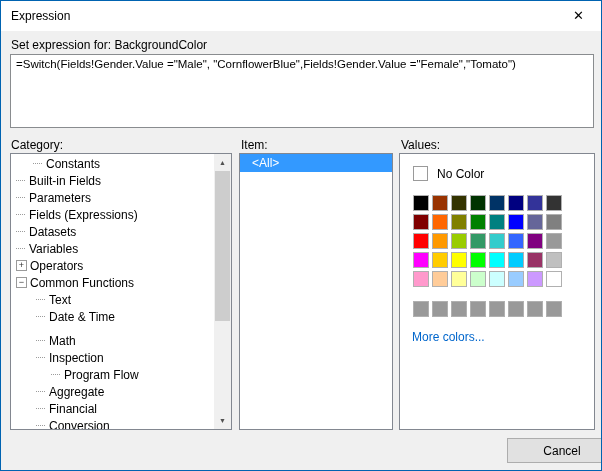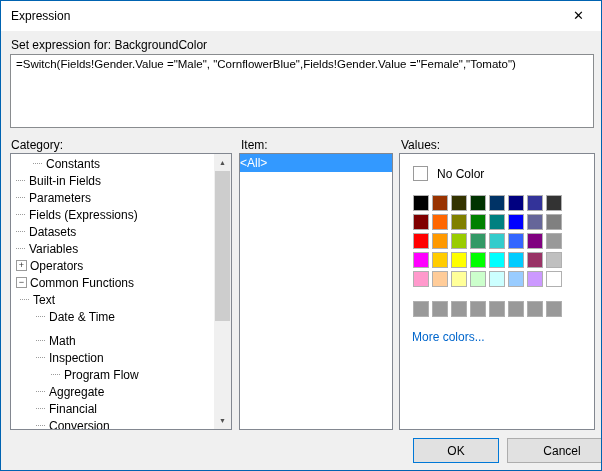--- a/index.html
+++ b/index.html
@@ -55,21 +55,21 @@
     font-size: 9px; line-height: 9px; text-align: center; color: #333;
     margin-right: 3px; cursor: pointer;
   }
   .scrollbar {
     position: absolute; top: 0; right: 0; width: 17px; height: 100%;
     background: #f0f0f0;
   }
   .scroll-arrow { height: 17px; line-height: 17px; text-align: center; font-size: 7px; color: #505050; cursor: pointer; }
   .scroll-arrow.down { position: absolute; bottom: 0; left: 0; right: 0; }
   .scroll-thumb { position: absolute; top: 17px; left: 1px; width: 15px; height: 150px; background: #cdcdcd; cursor: pointer; }
-  .list-item { height: 18px; line-height: 18px; padding: 0 0; cursor: default; }
+  .list-item { height: 18px; line-height: 18px; padding: 0 12px; cursor: default; }
   .list-item.selected { background: #3399ff; color: #fff; }
   .no-color-row { display: flex; align-items: center; gap: 9px; margin: 2px 0 14px 1px; cursor: pointer; }
   .no-color-swatch { width: 15px; height: 15px; background: #fff; border: 1px solid #9a9a9a; flex: none; }
   .palette { display: grid; grid-template-columns: repeat(8, 16px); grid-auto-rows: 16px; gap: 3px; margin-left: 1px; }
   .swatch { width: 16px; height: 16px; border: 1px solid #b0b0b0; cursor: pointer; }
   .gray-row { margin-top: 14px; }
   .more-colors { display: inline-block; margin-top: 13px; color: #0066cc; cursor: pointer; text-decoration: none; }
   .btn {
     position: absolute; top: 437px; height: 25px;
     background: #e1e1e1; border: 1px solid #adadad;
@@ -127,21 +127,21 @@
           <span>Variables</span>
         </div>
         <div class="tree-row" style="padding-left: 5px;">
           <span class="expander">+</span>
           <span>Operators</span>
         </div>
         <div class="tree-row" style="padding-left: 5px;">
           <span class="expander">−</span>
           <span>Common Functions</span>
         </div>
-        <div class="tree-row" style="padding-left: 9px;">
+        <div class="tree-row" style="padding-left: 25px;">
           <span class="tree-dash"></span>
           <span>Text</span>
         </div>
         <div class="tree-row" style="padding-left: 25px;">
           <span class="tree-dash"></span>
           <span>Date &amp; Time</span>
         </div>
         <div class="tree-row" style="padding-left: 25px; margin-top: 7px;">
           <span class="tree-dash"></span>
           <span>Math</span>
@@ -234,16 +234,15 @@
         <div class="swatch" style="background: rgb(153, 153, 153);"></div>
         <div class="swatch" style="background: rgb(153, 153, 153);"></div>
         <div class="swatch" style="background: rgb(153, 153, 153);"></div>
         <div class="swatch" style="background: rgb(153, 153, 153);"></div>
         <div class="swatch" style="background: rgb(153, 153, 153);"></div>
       </div>
     <a class="more-colors">More colors...</a>
   </div>
 
   <button class="btn btn-help">Help</button>
-  <button class="btn btn-ok">OK</button>
   <button class="btn btn-cancel">Cancel</button>
 
 </div>
 
 </body></html>

